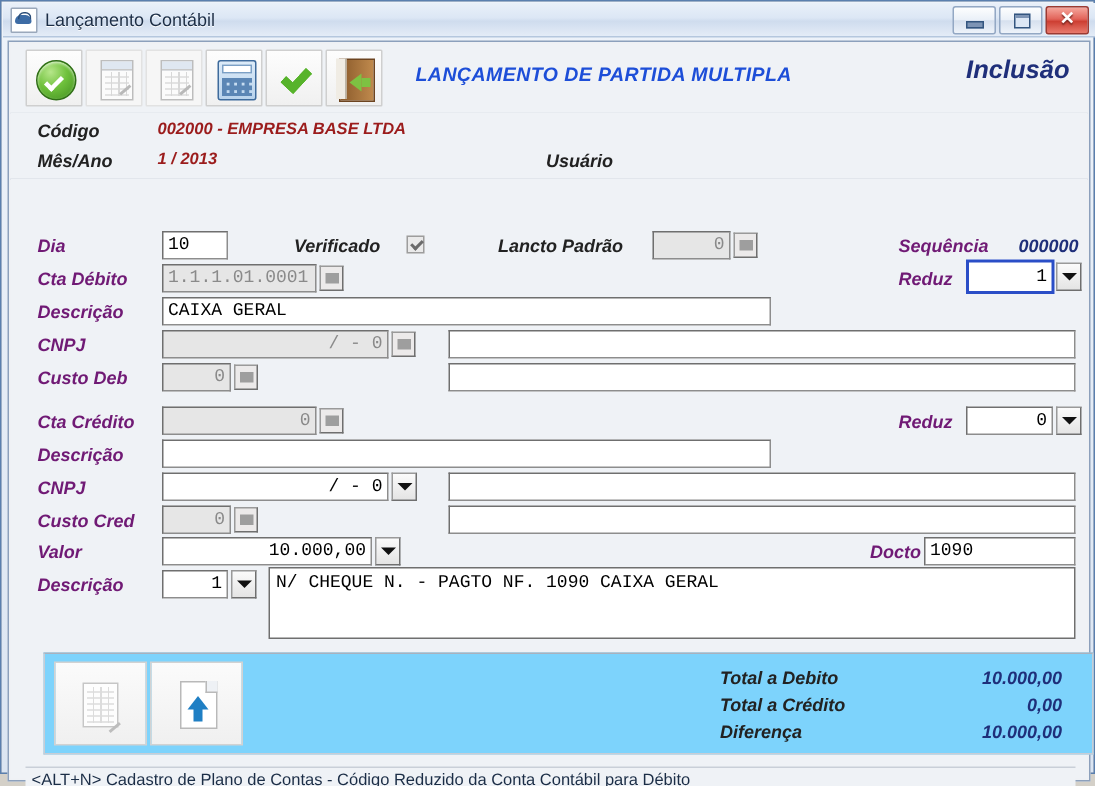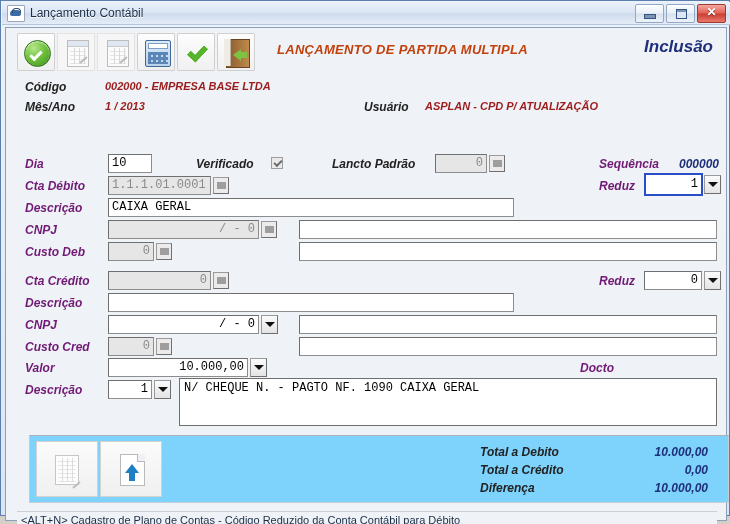--- a/index.html
+++ b/index.html
@@ -113,21 +113,21 @@
   
   .ico-door{position:absolute;left:8px;top:5px;width:22px;height:27px;
     background:linear-gradient(to right,#8a5a2b,#c08a4d);border:1px solid #6d4420;}
   .ico-door:before{content:"";position:absolute;left:-3px;top:-1px;width:6px;height:27px;
     background:#f0ece4;border-right:1px solid #bdb6a8;}
   .ico-arrow{position:absolute;left:6px;top:9px;width:0;height:0;
     border-top:6px solid transparent;border-bottom:6px solid transparent;border-right:8px solid #7dc242;}
   .ico-arrow:after{content:"";position:absolute;left:8px;top:-3px;width:6px;height:6px;background:#7dc242;}
   .tool-title{
     position:absolute;left:270px;top:13px;font-size:13px;font-style:italic;font-weight:bold;
-    color:#c2410c;letter-spacing:.3px;
+    color:#1d4ed8;letter-spacing:.3px;
   }
   .tool-mode{
     position:absolute;right:12px;top:8px;font-size:17px;font-style:italic;font-weight:bold;
     color:#1f2f7a;
   }
   
   .headinfo{position:absolute;left:0;top:46px;width:718px;height:44px;
     background:#eff2f6;border-bottom:1px solid #b9c2cf;}
   .hlabel{position:absolute;font-style:italic;font-weight:bold;color:#222;font-size:12px;}
   .hvalue{position:absolute;font-style:italic;font-weight:bold;color:#9b1c1c;font-size:11px;}
@@ -253,21 +253,20 @@
       <div class="tool-title">LANÇAMENTO DE PARTIDA MULTIPLA</div>
       <div class="tool-mode">Inclusão</div>
     </div>
 
     <div class="headinfo">
       <span class="hlabel" style="left:18px;top:5px;">Código</span>
       <span class="hvalue" style="left:98px;top:5px;">002000 - EMPRESA BASE LTDA</span>
       <span class="hlabel" style="left:18px;top:25px;">Mês/Ano</span>
       <span class="hvalue" style="left:98px;top:25px;">1 / 2013</span>
       <span class="hlabel" style="left:357px;top:25px;">Usuário</span>
-      <span class="hvalue" style="left:418px;top:25px;">ASPLAN - CPD P/ ATUALIZAÇÃO</span>
     </div>
 
     <div class="form">
 
       <span class="lbl" style="left:18px;top:38px;">Dia</span>
       <div class="fld" style="left:101px;top:35px;width:44px;height:19px;">10</div>
 
       <span class="lbl dark" style="left:189px;top:38px;">Verificado</span>
       <span class="chk" style="left:264px;top:38px;"></span>
 
@@ -338,20 +337,21 @@
           </span>
       <div class="fld" style="left:292px;top:218px;width:418px;height:19px;"></div>
 
       <span class="lbl" style="left:18px;top:242px;">Valor</span>
       <div class="fld num" style="left:101px;top:239px;width:140px;height:19px;">10.000,00</div>
       <span class="btnsm drop" style="left:243px;top:239px;">
             <span class="arr"></span>
           </span>
 
       <span class="lbl" style="left:573px;top:242px;">Docto</span>
+      <div class="fld" style="left:609px;top:239px;width:101px;height:19px;">1090</div>
 
       <span class="lbl" style="left:18px;top:264px;">Descrição</span>
       <div class="fld num" style="left:101px;top:261px;width:44px;height:19px;">1</div>
       <span class="btnsm drop" style="left:147px;top:261px;">
             <span class="arr"></span>
           </span>
       <div class="hist-area" style="left:172px;top:259px;width:538px;height:48px;">N/ CHEQUE N.  - PAGTO NF. 1090 CAIXA GERAL</div>
     </div>
 
     <div class="panel">

